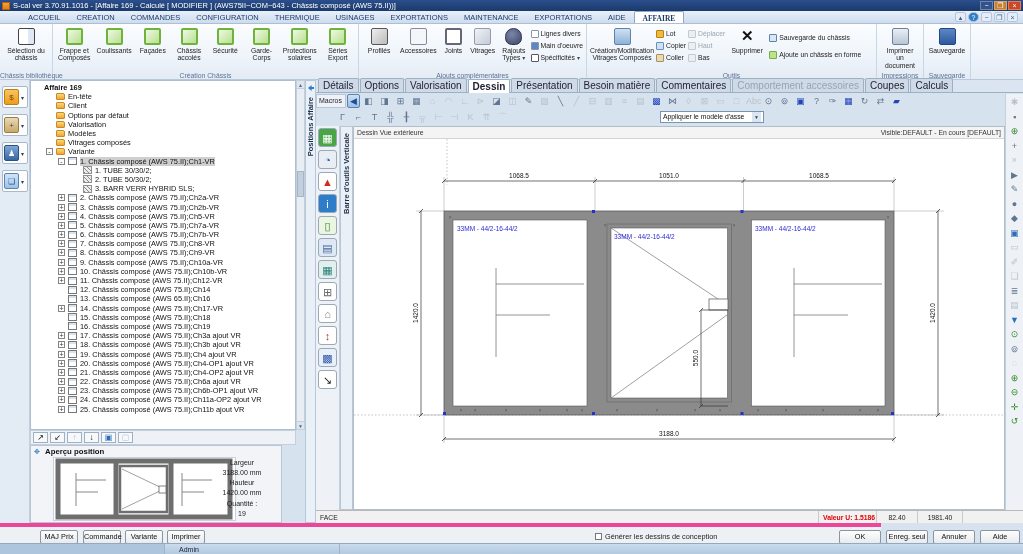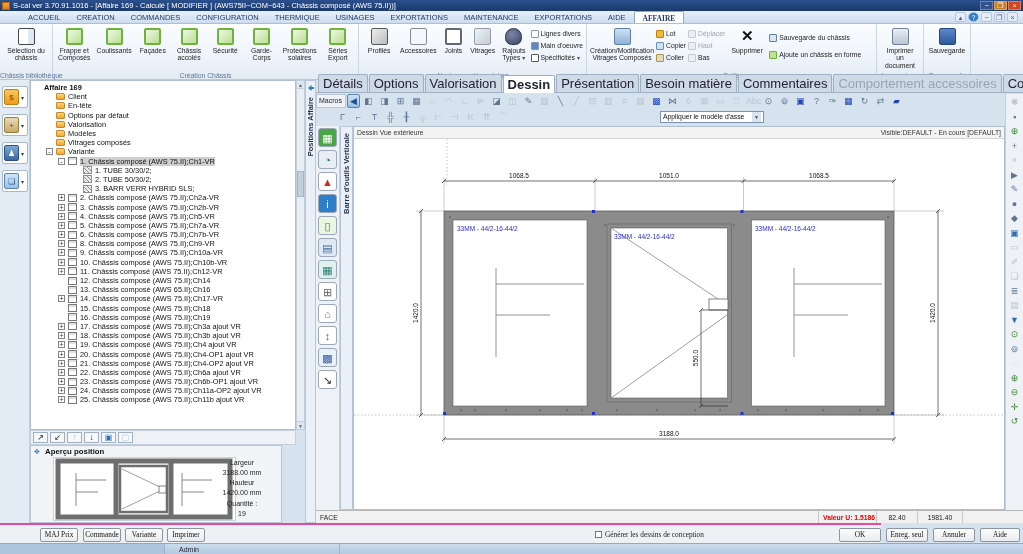--- a/index.html
+++ b/index.html
@@ -89,30 +89,30 @@
 
   
   .apercu { position:absolute; left:30px; top:445px; width:252px; height:78px; background:#f2f4f7; border:1px solid #b9c6d6; }
   .aphead { display:flex; align-items:center; height:10px; }
   .apmove { width:7px; height:7px; margin:0 4px 0 3px; color:#2d7dc8; font-size:7px; line-height:7px;}
   .aptitle { font-weight:bold; font-size:7.8px; color:#111; }
   .apbox { position:absolute; left:22px; top:11px; width:183px; height:64px; background:#fff; border:1px solid #c9d2dc; }
   .apinfo { position:absolute; right:8px; top:12px; width:62px; text-align:center; font-size:7px; color:#222; line-height:1.45; }
 
   
-  .footer { position:absolute; left:0; top:523px; width:881px; height:20px; background:#eef1f4; border-top:2px solid #ec4899;font-family:Liberation Serif, serif; }
+  .footer { position:absolute; left:0; top:523px; width:881px; height:20px; background:#eef1f4; border-top:4px solid #ec4899; }
   .pbtn { position:absolute; top:3px; height:14px; background:linear-gradient(#fdfdfd,#e8ebee); border:1px solid #8a95a1; border-radius:2px; font-size:7.3px; text-align:center; line-height:12px; color:#111; }
   .chkwrap { position:absolute; left:595px; top:5px; display:flex; align-items:center; gap:3px; font-size:7.3px; color:#222;}
   .chk { width:7px; height:7px; border:1px solid #777; background:#fff; }
   .statusbar { position:absolute; left:0; top:543px; width:1023px; height:11px; background:linear-gradient(#cadcee,#b2c9df); border-top:1px solid #93a9bf; display:flex; align-items:center; font-size:7px; color:#223; }
   .sseg { height:100%; border-right:1px solid #9fb4c9; display:flex; align-items:center; padding-left:14px; }
 
   
   .tabsrow { position:absolute; left:316px; top:80px; width:707px; height:13px; background:#dbe5f1; border-bottom:1px solid #9fb0c2; display:flex; align-items:flex-end; padding-left:2px; }
-  .tab { font-size:13px; color:#223; border:1px solid #9fb0c2; border-bottom:none; background:#cfdae8; padding:1px 4px; margin-right:1px; border-radius:2px 2px 0 0; white-space:nowrap; }
+  .tab { font-size:10px; color:#223; border:1px solid #9fb0c2; border-bottom:none; background:#cfdae8; padding:1px 4px; margin-right:1px; border-radius:2px 2px 0 0; white-space:nowrap; }
   .tab.act { background:#fff; font-weight:bold; position:relative; top:1px; }
   .tab.dis { color:#98a4b2; }
 
   .tbrow1 { position:absolute; left:362px; top:94px; width:643px; height:15px; display:flex; gap:3px; align-items:center; }
   .tbrow2 { position:absolute; left:336px; top:110px; width:669px; height:15px; display:flex; gap:3px; align-items:center; }
   .tbi { width:13px; height:13px; font-size:9px; line-height:13px; text-align:center; color:#5f7590; }
   .tbi.blue { color:#2244bb; } .tbi.dim { color:#b9c2cc; }
   .tbdrop { height:12px; width:104px; background:#fff; border:1px solid #7a93b0; font-size:6.8px; line-height:10px; padding:0 2px; color:#111; display:flex; align-items:center; white-space:nowrap; overflow:hidden;}
   .tbdrop .drp { margin-left:auto; font-size:5px; color:#345; background:#dbe5f1; width:9px; text-align:center; height:10px; line-height:10px;}
 
@@ -341,27 +341,27 @@
 
     <div class="trow i0 rootb">
       <span class="exp"></span>
 
       <span class="tlabel">Affaire 169</span>
     </div>
 
     <div class="trow i1">
       <span class="exp"></span>
       <span class="ticon folder"></span>
+      <span class="tlabel">En-tête</span>
+    </div>
+
+    <div class="trow i1">
+      <span class="exp"></span>
+      <span class="ticon folder"></span>
       <span class="tlabel">Client</span>
-    </div>
-
-    <div class="trow i1">
-      <span class="exp"></span>
-      <span class="ticon folder"></span>
-      <span class="tlabel">En-tête</span>
     </div>
 
     <div class="trow i1">
       <span class="exp"></span>
       <span class="ticon folder"></span>
       <span class="tlabel">Options par défaut</span>
     </div>
 
     <div class="trow i1">
       <span class="exp"></span>
@@ -434,20 +434,25 @@
       <span class="ticon chassis"></span>
       <span class="tlabel">5. Châssis composé (AWS 75.II);Ch7a-VR</span>
     </div>
 
     <div class="trow i2">
       <span class="exp">+</span>
       <span class="ticon chassis"></span>
       <span class="tlabel">6. Châssis composé (AWS 75.II);Ch7b-VR</span>
     </div>
 
+    <div class="trow i2">
+      <span class="exp">+</span>
+      <span class="ticon chassis"></span>
+      <span class="tlabel">7. Châssis composé (AWS 75.II);Ch8-VR</span>
+    </div>
 
     <div class="trow i2">
       <span class="exp">+</span>
       <span class="ticon chassis"></span>
       <span class="tlabel">8. Châssis composé (AWS 75.II);Ch9-VR</span>
     </div>
 
     <div class="trow i2">
       <span class="exp">+</span>
       <span class="ticon chassis"></span>

